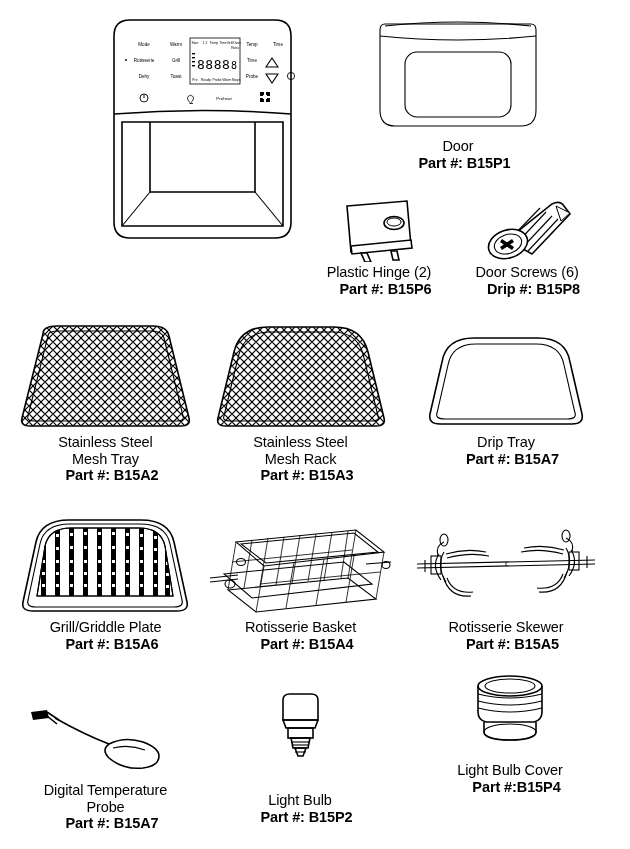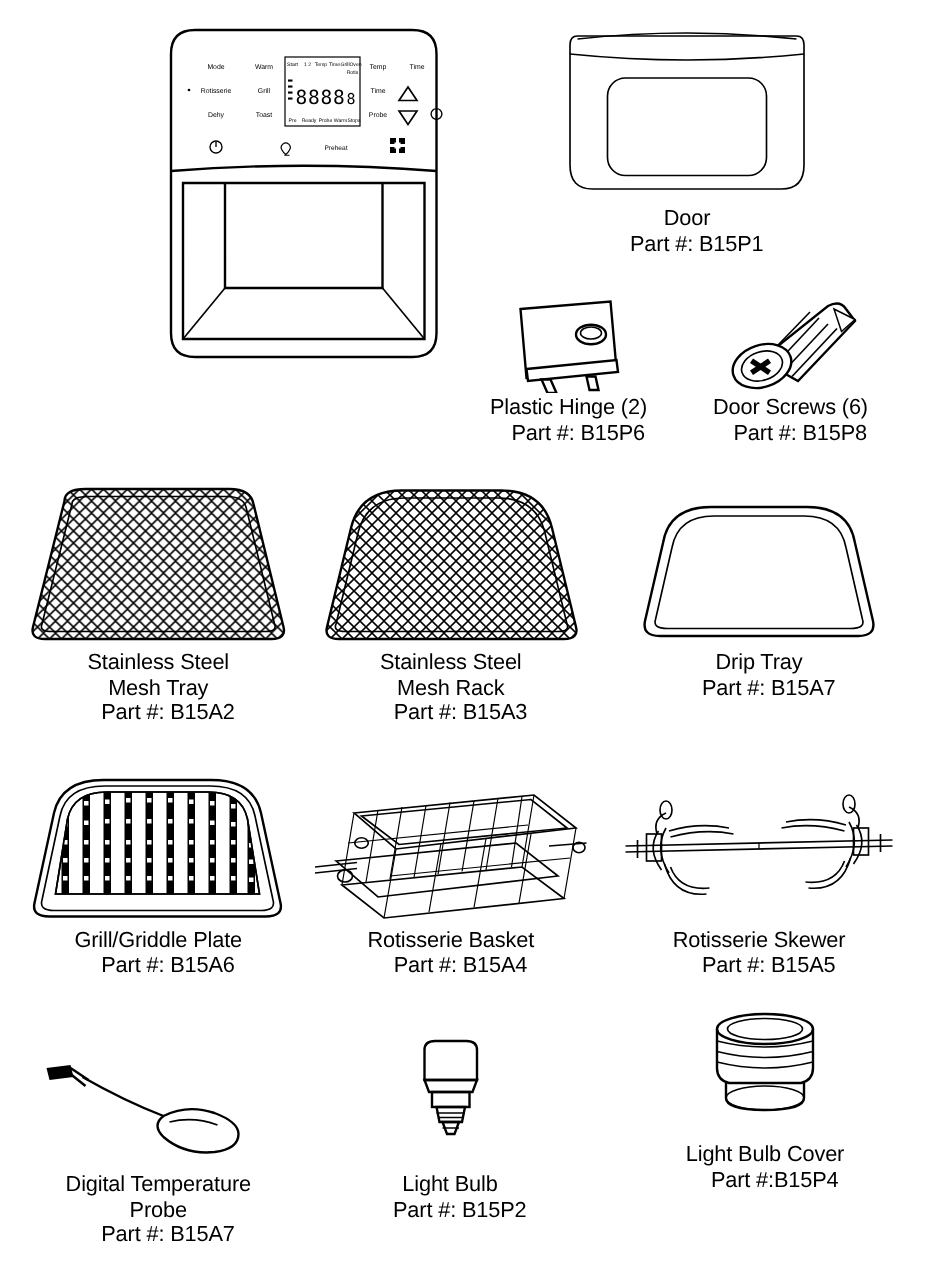--- a/index.html
+++ b/index.html
@@ -37,21 +37,21 @@
     margin-top: 2px;
   }
   .cap-name {
     font-size: 14.5px;
     font-weight: normal;
     letter-spacing: -0.1px;
     white-space: pre-line;
   }
   .cap-part {
     font-size: 14.5px;
-    font-weight: normal;
+    font-weight: bold;
     letter-spacing: -0.1px;
     margin-left: 13px;
   }
   svg { display: block; }
   .ink { fill: none; stroke: #000; stroke-width: 1.6; }
   .ink-thin { fill: none; stroke: #000; stroke-width: 1.1; }
   .ink-hair { fill: none; stroke: #000; stroke-width: 0.8; }
   .solid { fill: #000; stroke: none; }
   .whitefill { fill: #fff; stroke: #000; stroke-width: 1.6; }
   .whitefill-thin { fill: #fff; stroke: #000; stroke-width: 1; }
@@ -193,21 +193,21 @@
         <ellipse cx="46" cy="48" rx="14" ry="9.5" transform="rotate(-18 46 48)" class="ink-thin"></ellipse>
 
         <g class="solid">
           <path d="M40 43 L52 51 L50 54 L38 46 Z"></path>
           <path d="M50 43 L52 46 L40 54 L38 51 Z"></path>
         </g>
       </svg>
     </div>
     <div class="caption">
       <div class="cap-name">Door Screws (6)</div>
-      <div class="cap-part">Part #: B15P8</div>
+      <div class="cap-part">Drip #: B15P8</div>
     </div>
   </div>
 
   <div class="part" style="left:8px; top:322px; width:195px;">
     <div class="art">
       <svg width="185" height="110" viewBox="0 0 185 110">
         <defs>
           <pattern id="meshA" width="8" height="8" patternUnits="userSpaceOnUse">
             <path d="M0 4 L4 0 L8 4 L4 8 Z" fill="none" stroke="#000" stroke-width="1.1"></path>
           </pattern>
@@ -458,21 +458,21 @@
         <path class="ink-thin" d="M100 58 Q116 54 132 60"></path>
       </svg>
     </div>
     <div class="caption">
       <div class="cap-name">Digital Temperature
 Probe</div>
       <div class="cap-part">Part #: B15A7</div>
     </div>
   </div>
 
-  <div class="part" style="left:230px; top:690px; width:140px;">
+  <div class="part" style="left:230px; top:690px; width:140px;gap:10px;">
     <div class="art">
       <svg width="110" height="90" viewBox="0 0 110 90">
 
         <path class="ink" d="M38 10 Q38 4 45 4 L66 4 Q73 4 73 10 L73 30 L38 30 Z"></path>
         <path class="ink" d="M38 30 L73 30 L70 38 L41 38 Z"></path>
 
         <rect x="43" y="38" width="25" height="10" class="ink"></rect>
 
         <path class="ink" d="M46 48 L65 48 L63 58 L48 58 Z"></path>
         <path class="ink-thin" d="M46 52 L65 52"></path>

